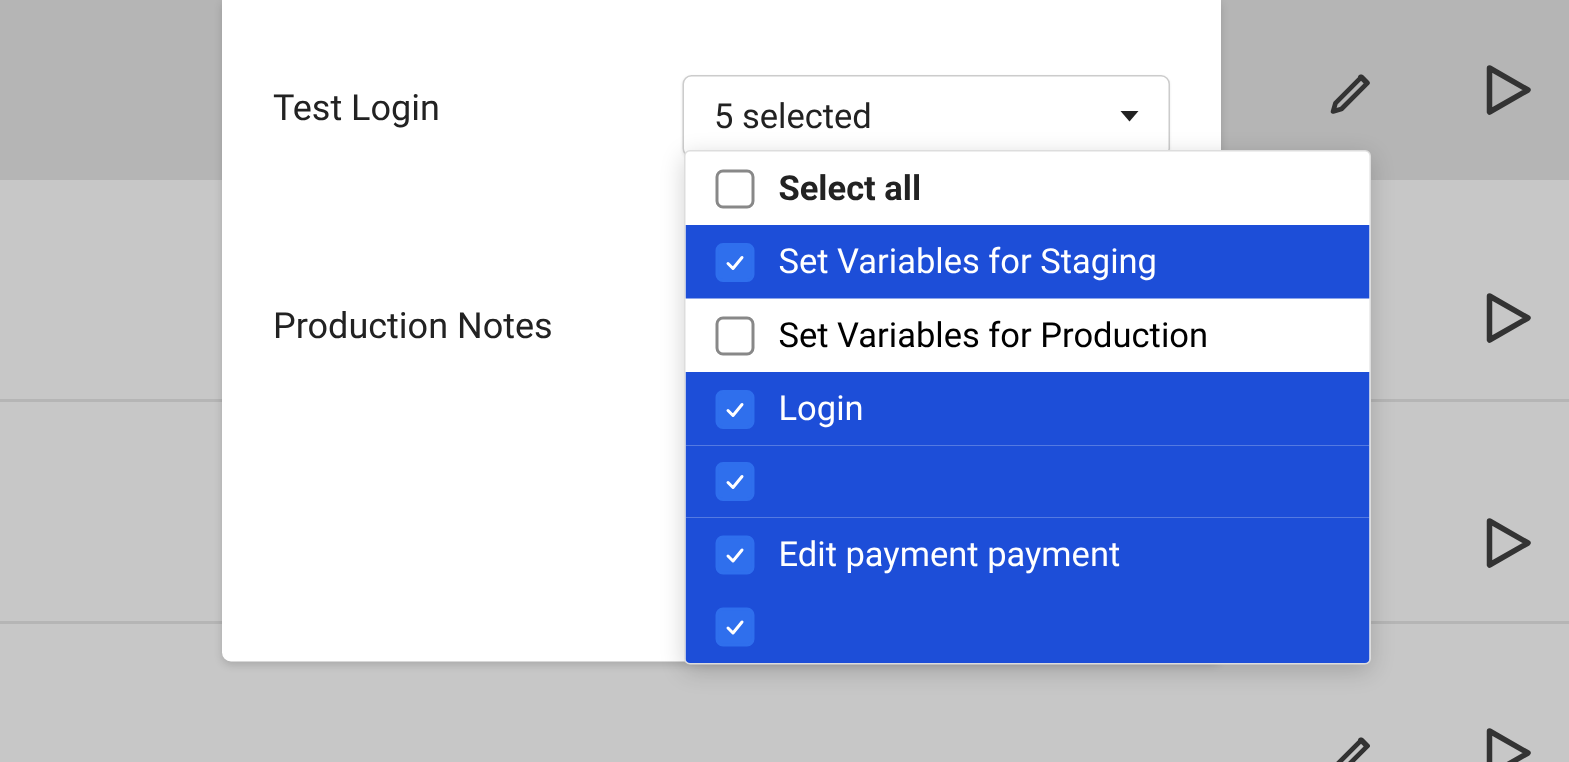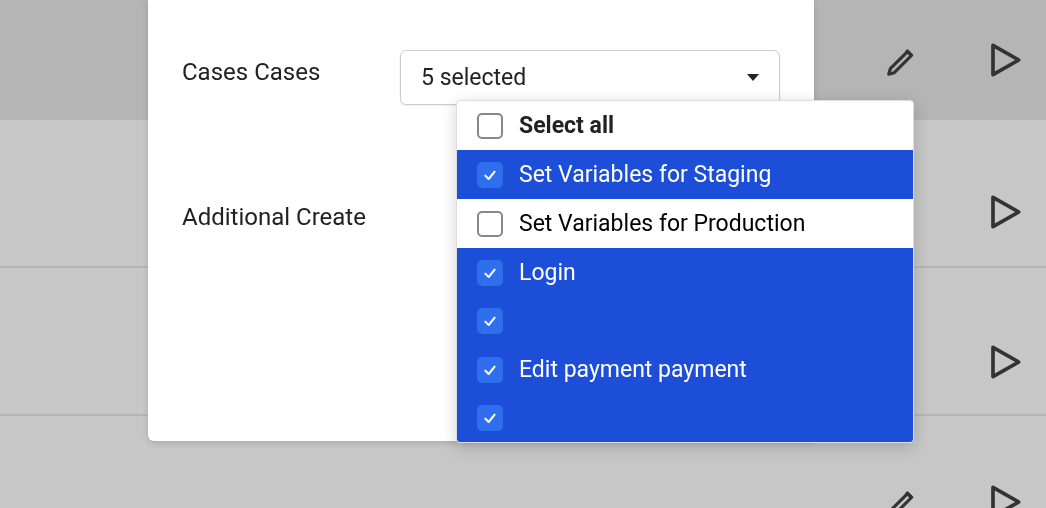--- a/index.html
+++ b/index.html
@@ -78,21 +78,21 @@
     font-size: 24px;
     color: #222;
     padding-top: 8px;
   }
 
   .select-wrap {
     position: relative;
     flex: 1;
   }
   .select-btn {
-    width: 380px;
+    width: 325px;
     height: 55px;
     background: #fff;
     border: 1px solid #ccc;
     border-radius: 6px;
     box-shadow: 0 1px 2px rgba(0,0,0,0.08);
     display: flex;
     align-items: center;
     justify-content: space-between;
     padding: 0 20px;
     font-size: 23px;
@@ -208,30 +208,30 @@
     <span class="play-icon">
       <svg viewBox="0 0 24 24">
           <polygon points="6,4 20,12 6,20"></polygon>
         </svg>
     </span>
   </div>
 </div>
 
 <div class="panel">
   <div class="form-row">
-    <div class="form-label">Cases Cases</div>
+    <div class="form-label">Test Login</div>
     <div class="select-wrap">
       <div class="select-btn">
         <span>5 selected</span>
         <span class="caret"></span>
       </div>
     </div>
   </div>
   <div class="form-row">
-    <div class="form-label">Additional Create</div>
+    <div class="form-label">Production Notes</div>
   </div>
 </div>
 
 <div class="dropdown">
   <div class="dd-item select-all">
     <span class="chk unchecked"></span>
     <span>Select all</span>
   </div>
   <div id="dd-items">
       <div class="dd-item selected">

